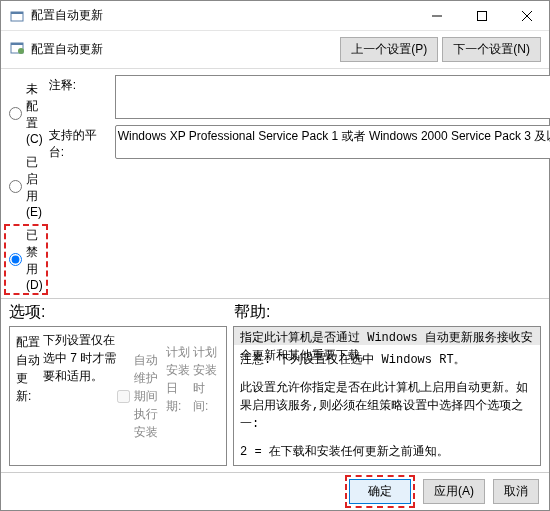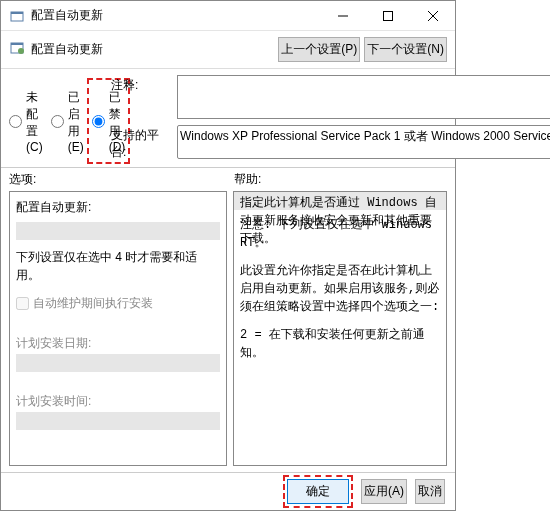--- a/index.html
+++ b/index.html
@@ -1,43 +1,43 @@
 <!DOCTYPE html>
 <html><head>
 <meta charset="utf-8">
 <style>
   * { box-sizing: border-box; margin: 0; padding: 0; }
   body { font-family: "Microsoft YaHei", "Segoe UI", sans-serif; font-size: 12px; color: #000; background: #fff; }
-  .window { width: 456px; height: 511px; border: 1px solid #888; display: flex; flex-direction: column; position: relative; }
+  .window { width: 550px; height: 511px; border: 1px solid #888; display: flex; flex-direction: column; position: relative; }
   .titlebar { height: 30px; display: flex; align-items: center; padding: 0 0 0 8px; border-bottom: 1px solid #e5e5e5; }
   .titlebar .appicon { width: 16px; height: 16px; margin-right: 6px; display: flex; align-items: center; justify-content: center; }
   .titlebar .title { flex: 1; font-size: 12px; }
   .titlebar .winbtns { display: flex; }
   .winbtn { width: 45px; height: 29px; display: flex; align-items: center; justify-content: center; color: #333; }
   .toolbar { height: 38px; display: flex; align-items: center; padding: 4px 8px; gap: 8px; border-bottom: 1px solid #ddd; }
   .toolbar .left { flex: 1; display: flex; align-items: center; gap: 6px; }
   .toolbar .nav { display:flex; gap:4px; }
-  .btn { background: #e1e1e1; border: 1px solid #adadad; padding: 3px 2px; font-size: 12px; font-family: inherit; cursor: default; }
+  .btn { background: #e1e1e1; border: 1px solid #adadad; padding: 3px 10px; font-size: 12px; font-family: inherit; cursor: default; }
   .upper { display: flex; padding: 6px 8px 6px 8px; gap: 6px; border-bottom: 1px solid #ccc; }
-  .radios { width: 96px; display:flex; flex-direction:row; gap:8px; padding-top:6px;}
+  .radios { width: 96px; display:flex; flex-direction:column; gap:8px; padding-top:6px;}
   .radio { display:flex; align-items:center; gap:4px; font-size:12px; }
   .radio input { margin:0; }
   .highlight { border: 2px dashed #d22; padding: 1px 3px; margin: -3px -5px; display:inline-flex; align-items:center; gap:4px;}
   .comments { flex:1; display:flex; flex-direction:column; gap:6px; }
   .row { display:flex; align-items:flex-start; gap:6px; }
   .row .lbl { width:60px; font-size:12px; padding-top:2px;}
   .row textarea, .row select { flex:1; font-family:inherit; font-size:12px; border:1px solid #888; padding:2px;}
   .row textarea { height:44px; resize:none; }
   .row select { height:34px; }
-  .colheads { display:flex; padding: 3px 8px; font-size:12px; }
+  .colheads { display:flex; padding: 3px 8px; font-size:16px; }
   .colheads .c1 { width: 225px; }
   .colheads .c2 { flex:1; }
   .panes { flex:1; display:flex; padding: 0 8px 6px 8px; gap:6px; min-height:0; }
   .pane { border:1px solid #888; overflow:auto; font-size:12px; line-height:1.5; padding:4px 6px; background:#fff;}
-  .pane-left { width: 218px; display:flex; flex-direction:column;}
+  .pane-left { width: 218px; display:flex; flex-direction:row;justify-content:flex-end;}
   .pane-right { flex:1;font-family:Liberation Mono, monospace; }
   .section-title { font-size:12px; margin:2px 0 4px 0; }
   .greybox { background:#e6e6e6; height:18px; margin:2px 0 8px 0; }
   .cb { display:flex; align-items:center; gap:4px; color:#888; margin:10px 0;}
   .cb input { margin:0; }
   .lblgrey { color:#888; margin-top:12px; display:block;}
   .grey-strip { background:#e8e8e8; height:18px; margin:-4px -6px 6px -6px; padding:2px 6px; font-size:12px;}
   .para { margin-bottom:10px; }
   .footer { height:38px; border-top:1px solid #ccc; display:flex; align-items:center; justify-content:flex-end; padding:0 10px; gap:8px;}
   .okwrap { border:2px dashed #d22; padding:2px; display:inline-flex;}
@@ -130,21 +130,21 @@
 
   <div class="colheads">
     <div class="c1">选项:</div>
     <div class="c2">帮助:</div>
   </div>
 
   <div class="panes">
     <div class="pane pane-left">
       <div class="section-title">配置自动更新:</div>
       <div class="greybox"></div>
-      <div>下列设置仅在选中 4 时才需要和适用。</div>
+      <div>下列设置仅在选中 7 时才需要和适用。</div>
       <label class="cb">
         <input type="checkbox" disabled="" style="">
         <span>自动维护期间执行安装</span>
       </label>
       <span class="lblgrey">计划安装日期:</span>
       <div class="greybox"></div>
       <span class="lblgrey">计划安装时间:</span>
       <div class="greybox"></div>
 
     </div>

